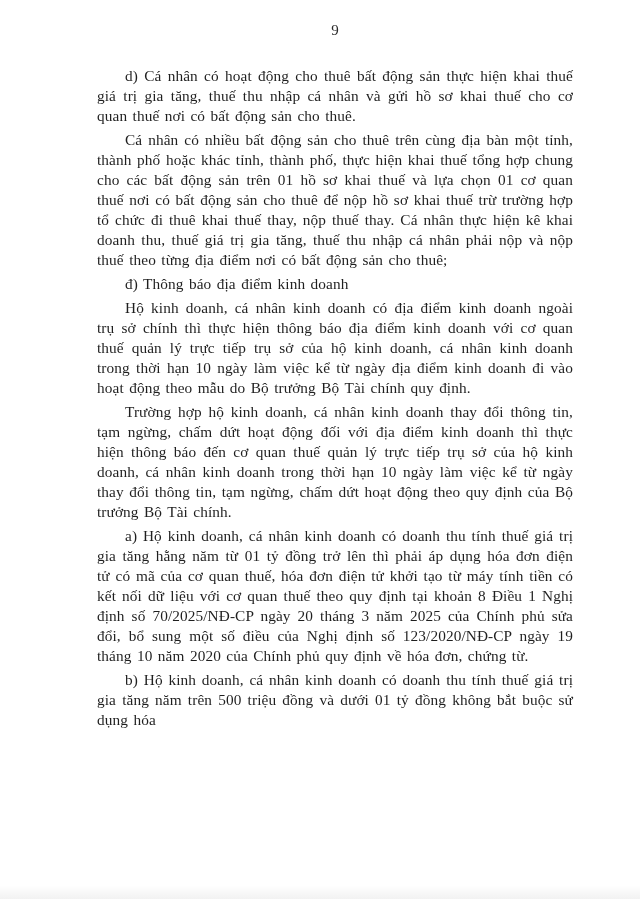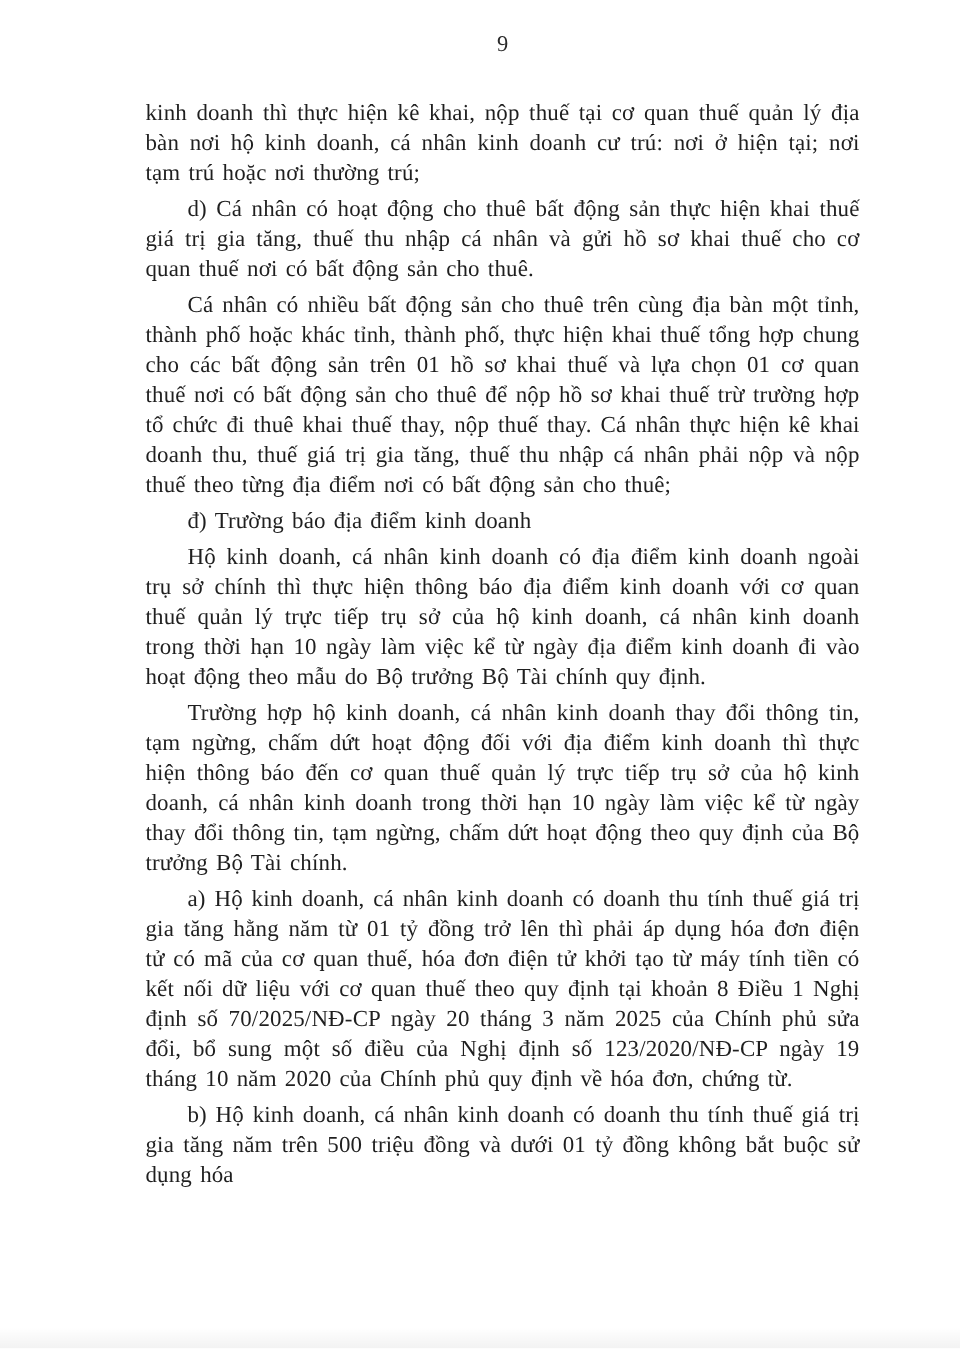--- a/index.html
+++ b/index.html
@@ -57,24 +57,23 @@
   }
 </style>
 </head>
 <body>
 
 <div class="page">
 
   <div class="page-number">9</div>
 
   <div class="content">
-    <p class="no-indent">kinh doanh thì thực hiện kê khai, nộp thuế tại cơ quan thuế quản lý địa bàn nơi hộ kinh doanh, cá nhân kinh doanh cư trú: nơi ở hiện tại; nơi tạm trú hoặc nơi thường trú;</p>
     <p>d) Cá nhân có hoạt động cho thuê bất động sản thực hiện khai thuế giá trị gia tăng, thuế thu nhập cá nhân và gửi hồ sơ khai thuế cho cơ quan thuế nơi có bất động sản cho thuê.</p>
     <p>Cá nhân có nhiều bất động sản cho thuê trên cùng địa bàn một tỉnh, thành phố hoặc khác tỉnh, thành phố, thực hiện khai thuế tổng hợp chung cho các bất động sản trên 01 hồ sơ khai thuế và lựa chọn 01 cơ quan thuế nơi có bất động sản cho thuê để nộp hồ sơ khai thuế trừ trường hợp tổ chức đi thuê khai thuế thay, nộp thuế thay. Cá nhân thực hiện kê khai doanh thu, thuế giá trị gia tăng, thuế thu nhập cá nhân phải nộp và nộp thuế theo từng địa điểm nơi có bất động sản cho thuê;</p>
-    <p>đ) Trường báo địa điểm kinh doanh</p>
+    <p>đ) Thông báo địa điểm kinh doanh</p>
     <p>Hộ kinh doanh, cá nhân kinh doanh có địa điểm kinh doanh ngoài trụ sở chính thì thực hiện thông báo địa điểm kinh doanh với cơ quan thuế quản lý trực tiếp trụ sở của hộ kinh doanh, cá nhân kinh doanh trong thời hạn 10 ngày làm việc kể từ ngày địa điểm kinh doanh đi vào hoạt động theo mẫu do Bộ trưởng Bộ Tài chính quy định.</p>
     <p>Trường hợp hộ kinh doanh, cá nhân kinh doanh thay đổi thông tin, tạm ngừng, chấm dứt hoạt động đối với địa điểm kinh doanh thì thực hiện thông báo đến cơ quan thuế quản lý trực tiếp trụ sở của hộ kinh doanh, cá nhân kinh doanh trong thời hạn 10 ngày làm việc kể từ ngày thay đổi thông tin, tạm ngừng, chấm dứt hoạt động theo quy định của Bộ trưởng Bộ Tài chính.</p>
     <p>a) Hộ kinh doanh, cá nhân kinh doanh có doanh thu tính thuế giá trị gia tăng hằng năm từ 01 tỷ đồng trở lên thì phải áp dụng hóa đơn điện tử có mã của cơ quan thuế, hóa đơn điện tử khởi tạo từ máy tính tiền có kết nối dữ liệu với cơ quan thuế theo quy định tại khoản 8 Điều 1 Nghị định số 70/2025/NĐ-CP ngày 20 tháng 3 năm 2025 của Chính phủ sửa đổi, bổ sung một số điều của Nghị định số 123/2020/NĐ-CP ngày 19 tháng 10 năm 2020 của Chính phủ quy định về hóa đơn, chứng từ.</p>
     <p>b) Hộ kinh doanh, cá nhân kinh doanh có doanh thu tính thuế giá trị gia tăng năm trên 500 triệu đồng và dưới 01 tỷ đồng không bắt buộc sử dụng hóa</p>
   </div>
 
   <div class="scan-edge"></div>
 </div>
 
 </body></html>

